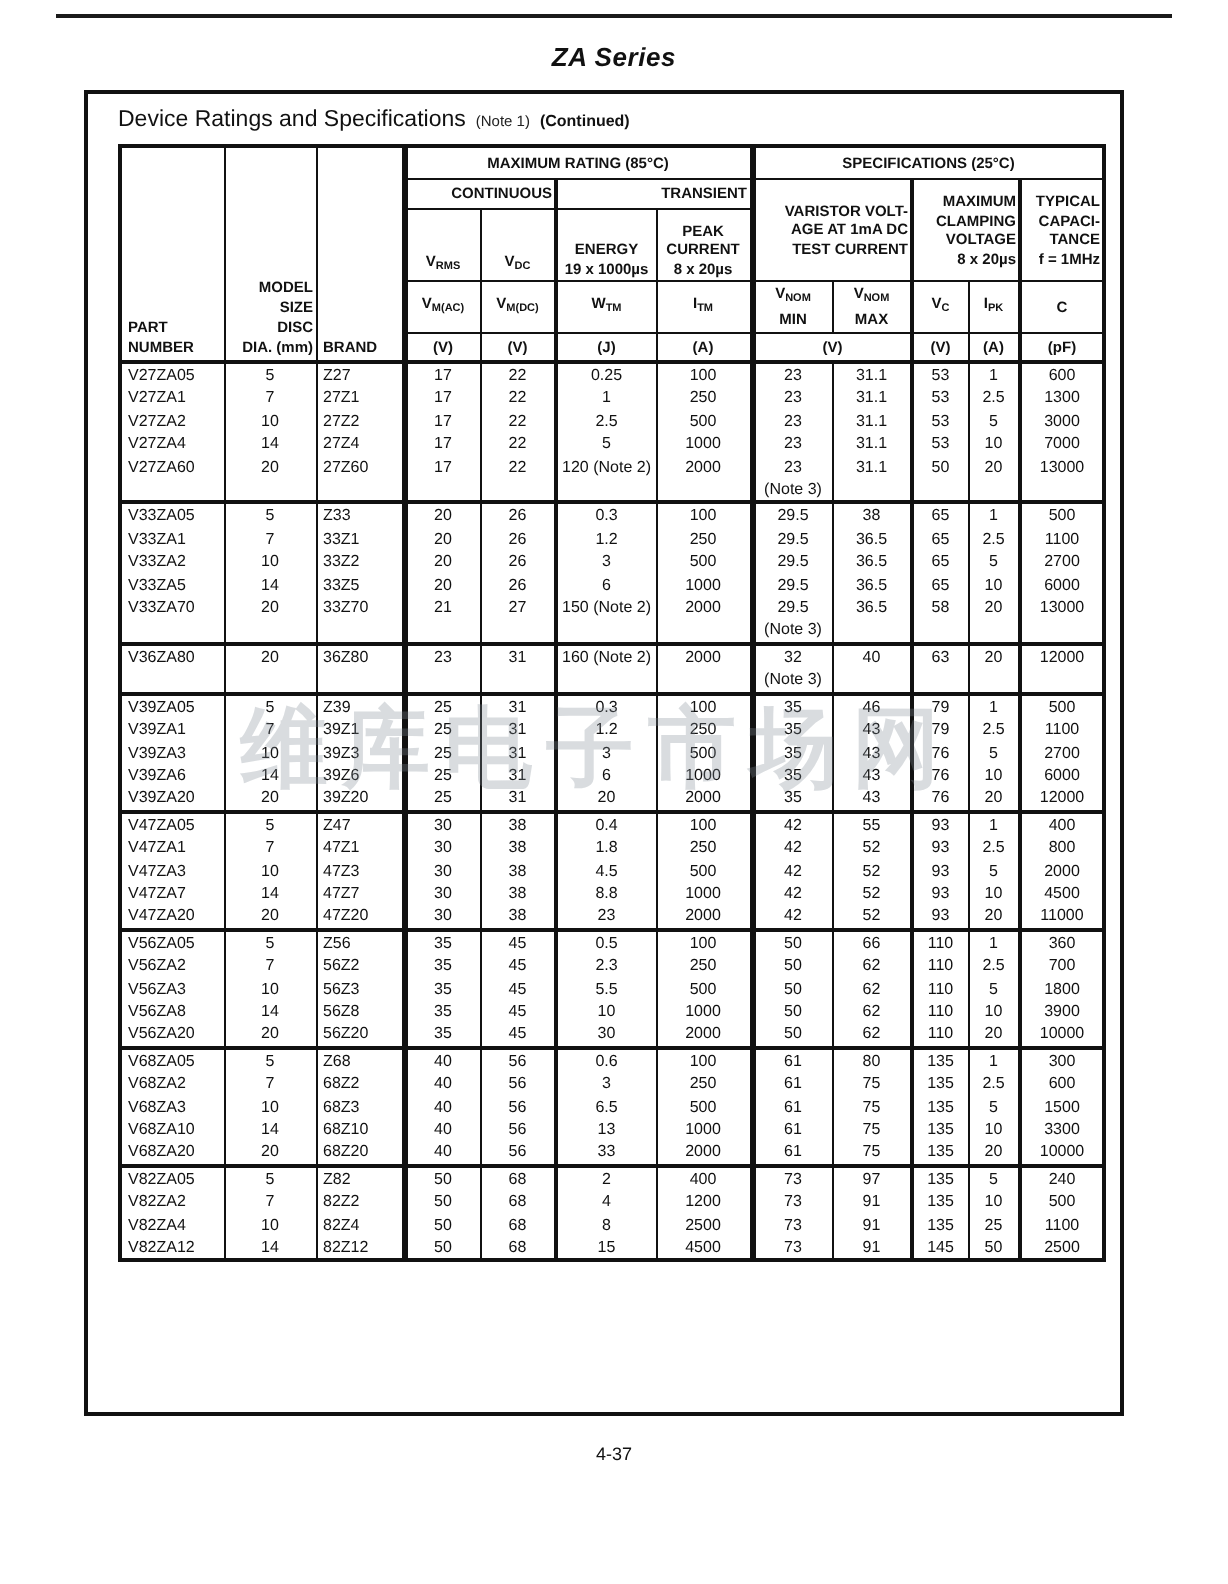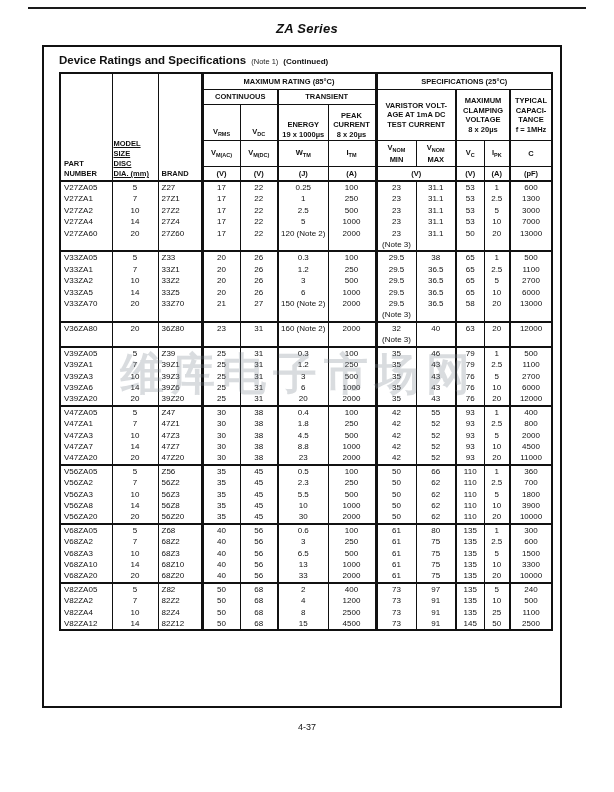--- a/index.html
+++ b/index.html
@@ -7,46 +7,46 @@
     width:614px;height:792px;background:#ffffff;position:relative;
     font-family:"Liberation Sans", sans-serif;color:#111;
     -webkit-font-smoothing:antialiased;
   }
   .top-rule{position:absolute;left:28px;top:7px;width:558px;height:2px;background:#1a1a1a;}
   .page-title{position:absolute;left:0;top:21px;width:100%;text-align:center;
     font-size:13px;font-weight:bold;font-style:italic;letter-spacing:.3px;}
   .content-box{position:absolute;left:42px;top:45px;width:516px;height:659px;
     border:2px solid #111;background:#fff;}
   .heading-row{margin:7px 0 1px 15px;display:flex;align-items:baseline;gap:5px;}
-  .h-main{font-size:11.5px;font-weight:bold;}
+  .h-main{font-size:11.5px;font-weight:normal;}
   .h-note{font-size:7.5px;color:#222;}
   .h-cont{font-size:8px;font-weight:bold;}
   .subheading{margin:1px 0 0 15px;font-size:7.5px;}
 
   table{border-collapse:collapse;table-layout:fixed;margin:6px 0 0 15px;
     border:2px solid #111;}
   th,td{white-space:pre-line;overflow:hidden;}
   th{border:1px solid #111;font-size:7.5px;font-weight:bold;text-align:center;
     vertical-align:middle;padding:1px 1px;line-height:9.5px;}
   sub{font-size:5.5px;font-weight:bold;vertical-align:-1.5px;letter-spacing:0;}
   td{border:0 solid #111;border-left-width:1px;font-size:8px;line-height:11.4px;
     text-align:center;vertical-align:top;padding:0 1px;}
   td.al{text-align:left;padding-left:3px;}
   .bl2{border-left-width:2px !important;}
   .bl3{border-left-width:3px !important;}
   .vbot{vertical-align:bottom;}
   .hA th{height:13px;}
-  .hB th{height:12px;}
+  .hB th{height:12px;text-align:right;}
   .hC th{height:33px;text-align:center;}
   .hD th{height:23px;}
   .hE th{height:11px;font-size:7.5px;}
   thead{border-bottom:2px solid #111;}
   tr.gfirst td{border-top:2px solid #111;}
   .left-h{vertical-align:bottom;text-align:left;padding-left:3px;line-height:10px;}
-  .model-h{vertical-align:bottom;text-align:left;line-height:10px;text-decoration:underline;}
+  .model-h{vertical-align:bottom;text-align:right;line-height:10px;}
   .watermark{position:absolute;left:120px;top:345px;font-size:44px;font-weight:bold;
     color:rgba(130,140,150,0.30);letter-spacing:7px;pointer-events:none;white-space:nowrap;}
   .footer-page{position:absolute;left:0;top:722px;width:100%;text-align:center;font-size:9px;}
 </style>
 </head>
 <body>
 
 <div class="top-rule"></div>
 <div class="page-title">ZA Series</div>
 

